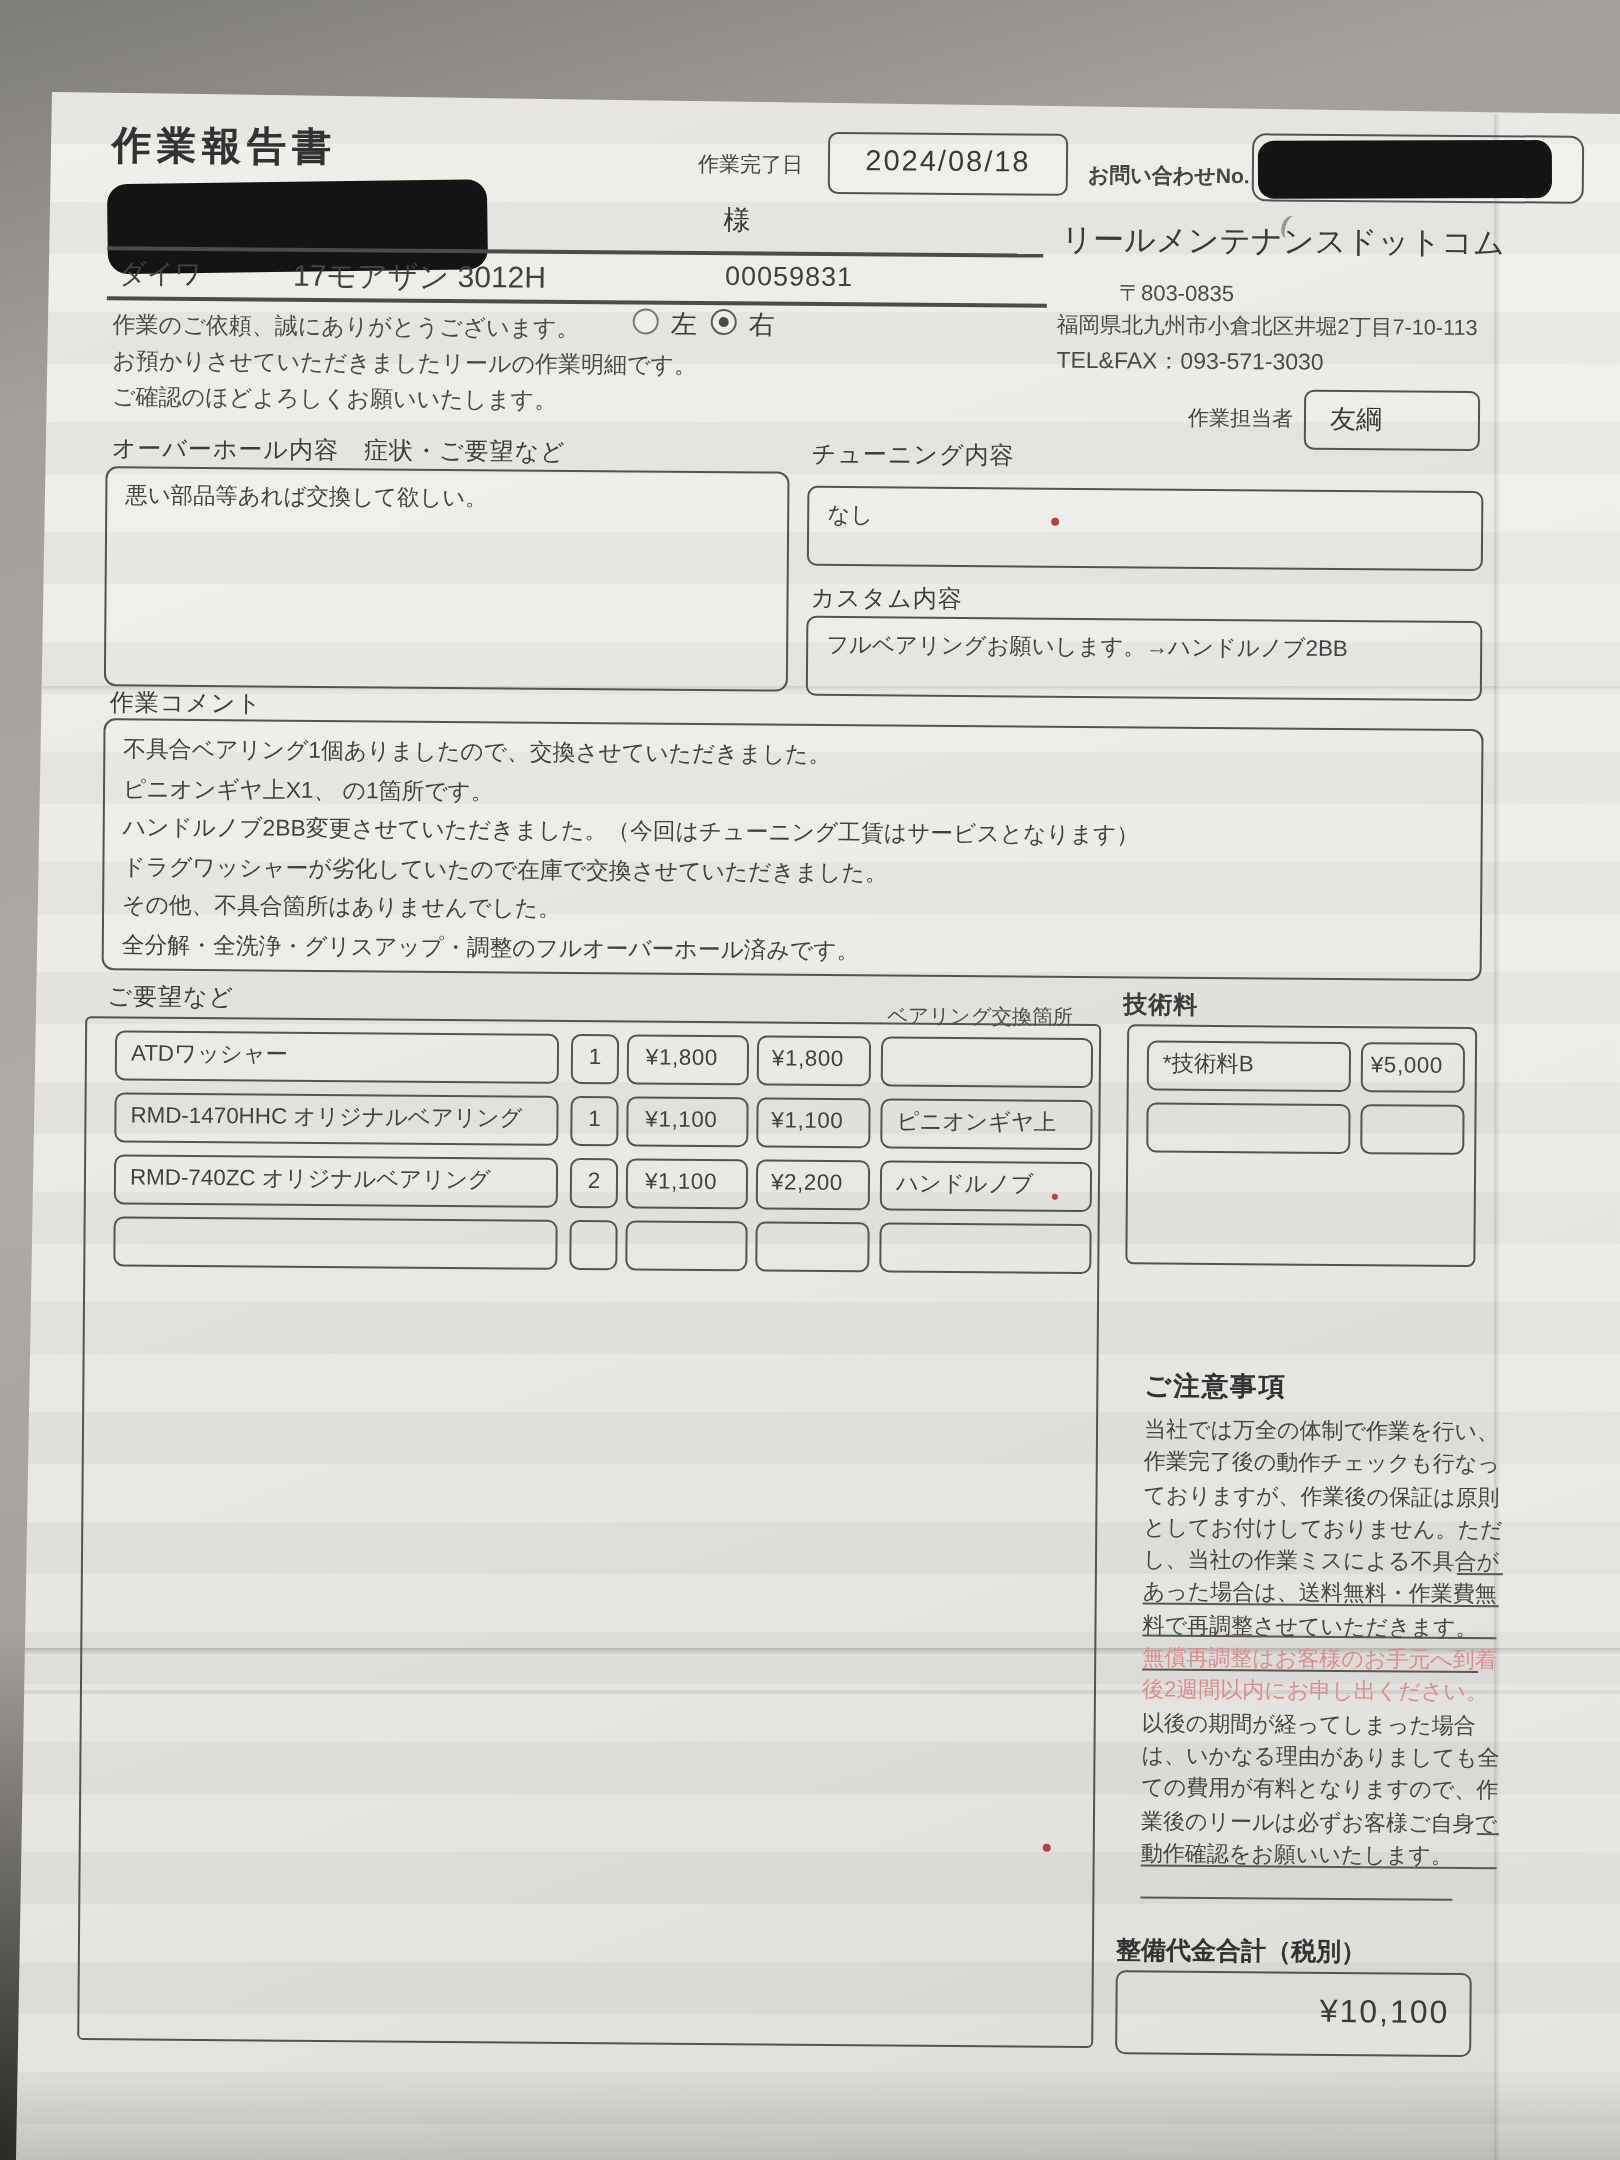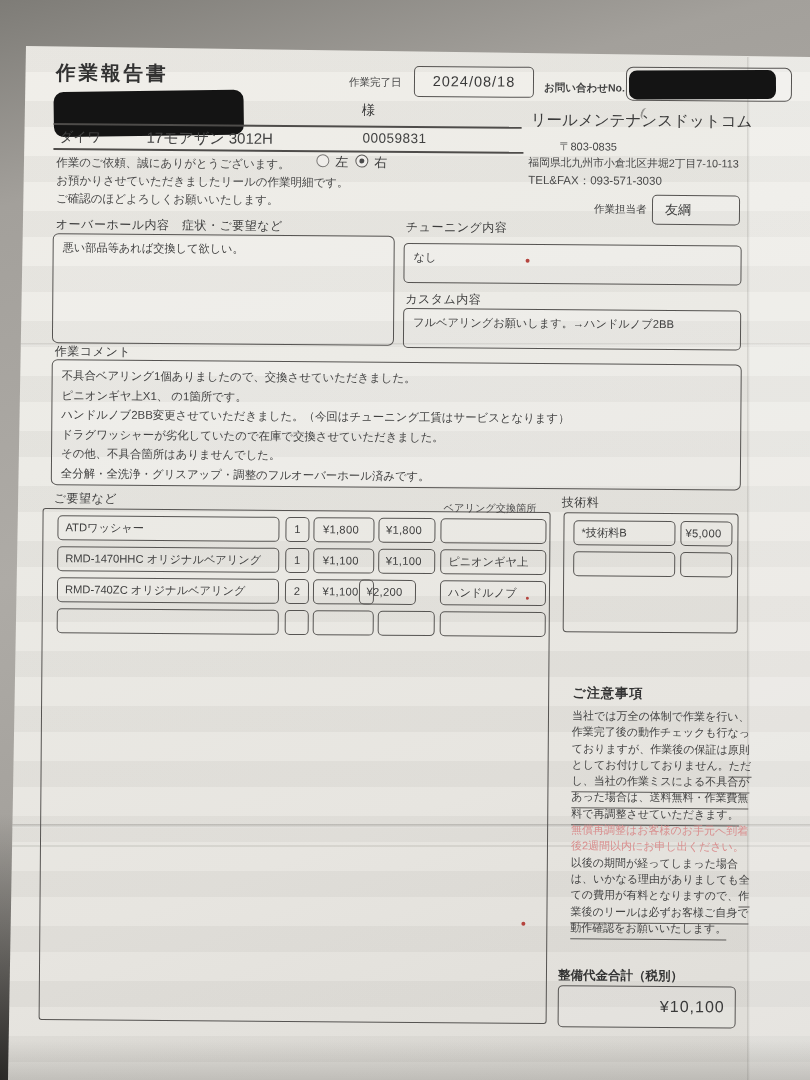--- a/index.html
+++ b/index.html
@@ -84,34 +84,34 @@
   #custom-box{left:405px;top:308px;width:338px;height:40px;}
   .box-text{padding:6px 9px;font-size:11.2px;color:#424242;white-space:nowrap;}
 
   #comment-lbl{left:57px;top:346px;}
   #comment-box{left:54px;top:362px;width:690px;height:126px;border-radius:6px;}
   #comment-text{padding:6px 9px;font-size:11.4px;line-height:19.5px;color:#424242;white-space:pre-line;}
 
   #parts-lbl{left:57px;top:493px;}
   #bearing-col-lbl{left:447px;top:501px;font-size:10.2px;color:#4a4a4a;}
   #parts-outer{left:46px;top:511px;width:508px;height:512px;border-radius:3px;background:none;}
-  #fees-lbl{left:565px;top:493px;}
+  #fees-lbl{left:565px;top:493px;font-weight:bold;}
   #fees-outer{left:567px;top:511px;width:175px;height:120px;border-radius:4px;background:none;}
 
   .cell{position:absolute;height:25px;border:1.3px solid #565452;border-radius:5px;box-sizing:border-box;
     font-size:11.2px;color:#414141;line-height:22px;white-space:nowrap;overflow:hidden;}
   .cell.name{padding-left:7px;}
   .cell.qty{text-align:center;}
   .cell.money{text-align:center;padding-right:6px;letter-spacing:0.3px;}
   .cell.loc{padding-left:7px;}
 
   #notice-heading{left:577px;top:683px;font-size:13.2px;font-weight:bold;color:#333;letter-spacing:1px;}
   #notice-lines{left:577px;top:706px;width:172px;}
   .nline{font-size:11px;line-height:16.3px;white-space:nowrap;color:#454545;}
-  .nline .u{border-bottom:1.1px solid #5a5856;padding-bottom:5px;}
+  .nline .u{border-bottom:1.1px solid #5a5856;padding-bottom:15px;}
   .nline .red{color:#d98e8e;}
 
   #total-lbl{left:565px;top:966px;font-size:12.5px;font-weight:bold;color:#333;}
   #total-box{left:565px;top:984px;width:178px;height:42px;border-radius:5px;}
   #total-value{text-align:right;padding-right:10px;line-height:40px;font-size:16px;letter-spacing:1px;color:#3a3a3a;}
 
   #dot-top{left:627px;top:35px;width:3.5px;height:3.5px;}
   #dot-tuning{left:527px;top:258px;width:4px;height:4px;}
   #dot-parts{left:530px;top:596px;width:3px;height:3px;}
   #dot-lower{left:528px;top:921px;width:4px;height:4px;}
@@ -201,21 +201,21 @@
           <div class="cell money" style="left: 335px; top: 6px; width: 57px;">¥1,800</div>
           <div class="cell loc" style="left: 397px; top: 6px; width: 106px;"></div>
           <div class="cell name" style="left: 14px; top: 37px; width: 222px;">RMD-1470HHC オリジナルベアリング</div>
           <div class="cell qty" style="left: 242px; top: 37px; width: 24px;">1</div>
           <div class="cell money" style="left: 270px; top: 37px; width: 61px;">¥1,100</div>
           <div class="cell money" style="left: 335px; top: 37px; width: 57px;">¥1,100</div>
           <div class="cell loc" style="left: 397px; top: 37px; width: 106px;">ピニオンギヤ上</div>
           <div class="cell name" style="left: 14px; top: 68px; width: 222px;">RMD-740ZC オリジナルベアリング</div>
           <div class="cell qty" style="left: 242px; top: 68px; width: 24px;">2</div>
           <div class="cell money" style="left: 270px; top: 68px; width: 61px;">¥1,100</div>
-          <div class="cell money" style="left: 316px; top: 68px; width: 57px;">¥2,200</div>
+          <div class="cell money" style="left: 335px; top: 68px; width: 57px;">¥2,200</div>
           <div class="cell loc" style="left: 397px; top: 68px; width: 106px;">ハンドルノブ</div>
           <div class="cell name" style="left: 14px; top: 99px; width: 222px;"></div>
           <div class="cell qty" style="left: 242px; top: 99px; width: 24px;"></div>
           <div class="cell money" style="left: 270px; top: 99px; width: 61px;"></div>
           <div class="cell money" style="left: 335px; top: 99px; width: 57px;"></div>
           <div class="cell loc" style="left: 397px; top: 99px; width: 106px;"></div>
         </div>
 
       <div id="fees-lbl" class="abs lbl">技術料</div>
       <div id="fees-outer" class="abs box">

